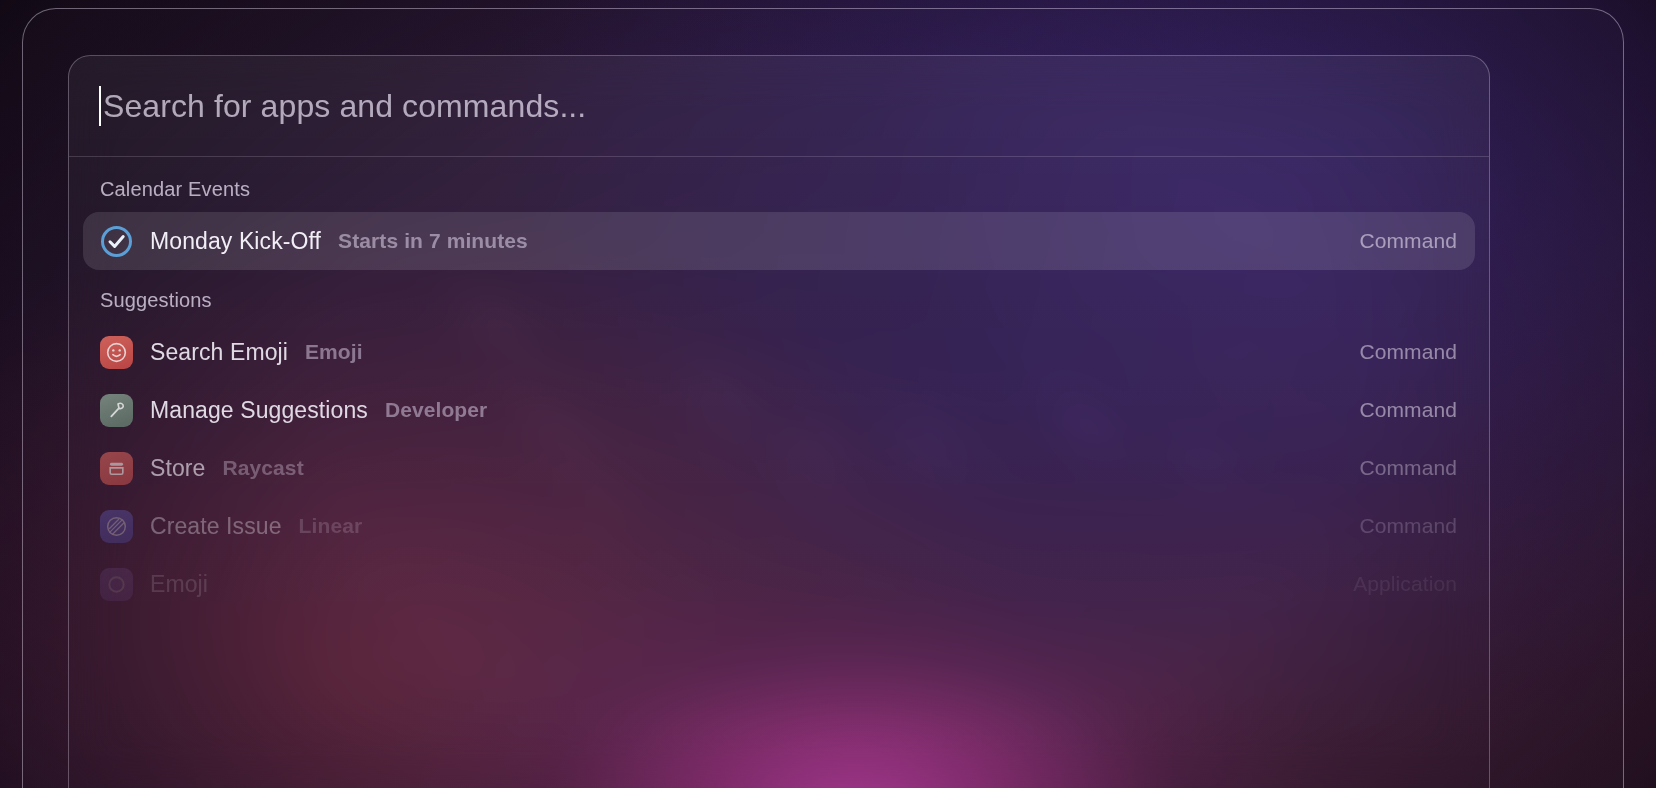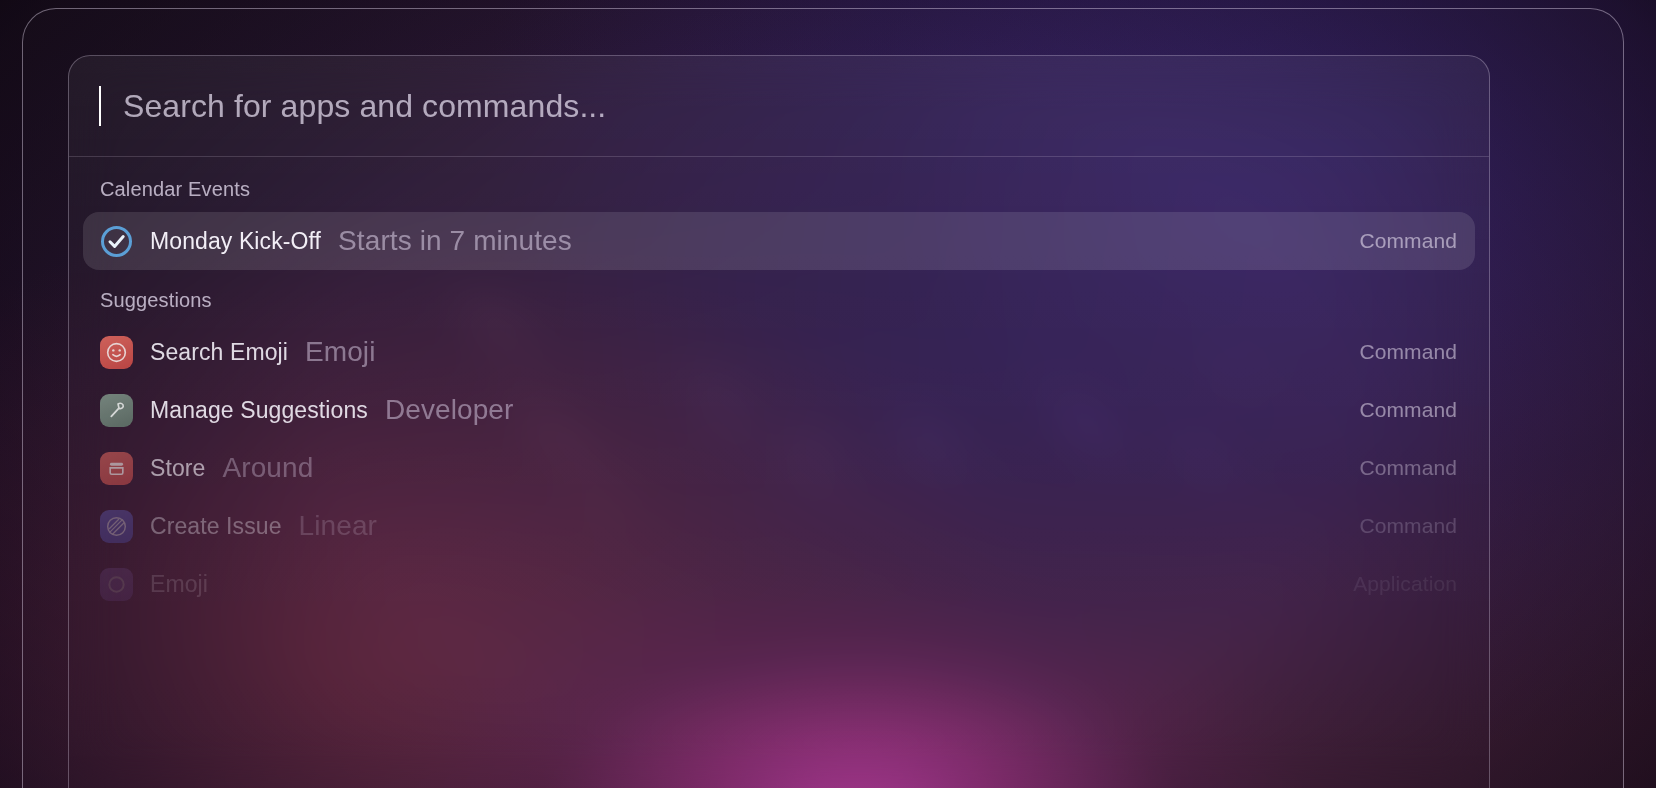--- a/index.html
+++ b/index.html
@@ -112,21 +112,20 @@
   #search-input {
     background: transparent;
     border: none;
     outline: none;
     color: #ffffff;
     font-family: "Liberation Sans", sans-serif;
     font-size: 32px;
     letter-spacing: 0.1px;
     width: 900px;
     padding: 0;
-    margin-left: 20px;
   }
   #search-input::placeholder {
     color: rgba(226,218,236,0.74);
   }
 
   
   #results {
     position: relative;
     padding-top: 21px;
   }
@@ -164,24 +163,25 @@
     justify-content: center;
   }
   .row-title {
     color: #f2eef6;
     font-size: 23px;
     white-space: nowrap;
     letter-spacing: 0.1px;
   }
   .row-subtitle {
     color: rgba(222,212,234,0.55);
-    font-size: 28px;
+    font-size: 21px;
     margin-left: 17px;
     white-space: nowrap;
     letter-spacing: 0.1px;
+    font-weight: bold;
   }
   .row-accessory {
     margin-left: auto;
     color: rgba(226,218,236,0.62);
     font-size: 21px;
     white-space: nowrap;
     letter-spacing: 0.1px;
   }
 
   
@@ -284,21 +284,21 @@
       <div class="row fade-62">
         <div class="row-icon">
           <div class="icn-rounded icn-store">
             <svg width="23" height="23" viewBox="0 0 24 24" aria-hidden="true">
               <rect x="5.2" y="6.1" width="13.6" height="3" rx="1.5" fill="#f6e4e2"></rect>
               <path d="M5.4 11.4 H18.6 V16.4 A1.6 1.6 0 0 1 17 18 H7 A1.6 1.6 0 0 1 5.4 16.4 Z" fill="none" stroke="#f6e4e2" stroke-width="1.7"></path>
             </svg>
           </div>
         </div>
         <div class="row-title">Store</div>
-        <div class="row-subtitle">Around</div>
+        <div class="row-subtitle">Raycast</div>
         <div class="row-accessory">Command</div>
       </div>
 
       <div class="row fade-34">
         <div class="row-icon">
           <div class="icn-rounded icn-linear">
             <svg width="23" height="23" viewBox="0 0 24 24" aria-hidden="true">
               <circle cx="12" cy="12" r="9.2" fill="none" stroke="#e6e4f7" stroke-width="1.5"></circle>
               <path d="M4.2 14.6 L14.6 4.2 M4.6 18.4 L18.4 4.6 M7.6 20.4 L20.4 7.6" stroke="#e6e4f7" stroke-width="1.3" fill="none"></path>
             </svg>

